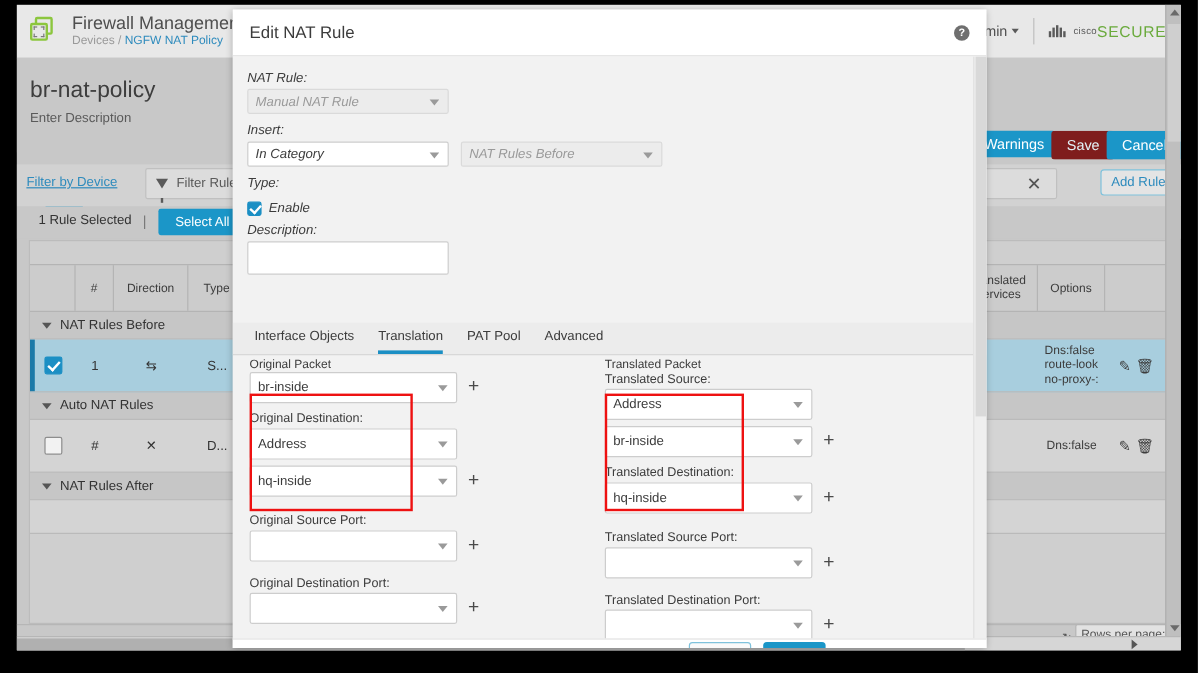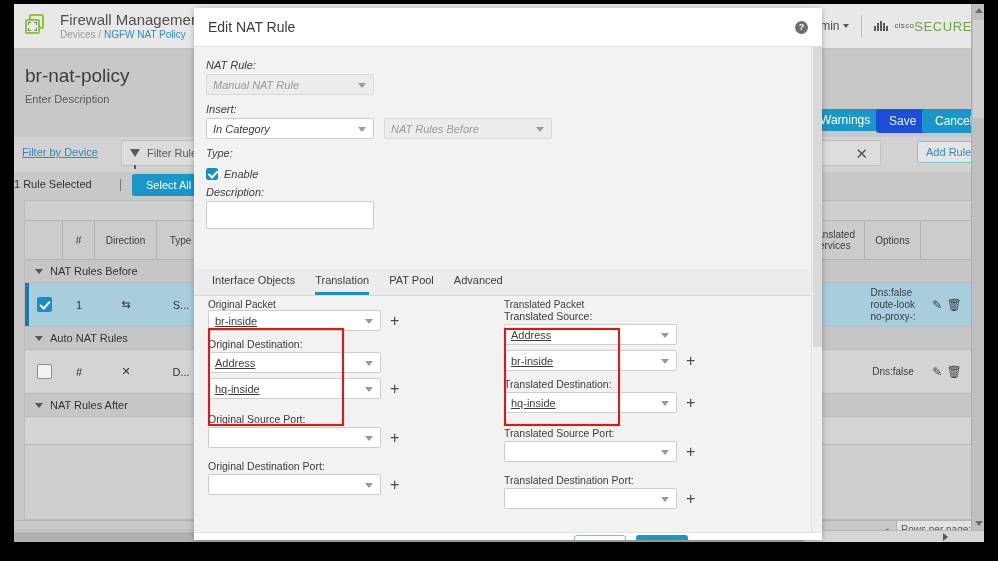--- a/index.html
+++ b/index.html
@@ -82,21 +82,21 @@
   }
   .policy-desc {
     position: absolute; left: 11px; top: 44px;
     font-size: 11px; color: #5a5a5a;
   }
   .btn {
     font-size: 12px; border-radius: 3px; border: 1px solid transparent;
     padding: 4px 12px; cursor: pointer; white-space: nowrap;
   }
   .btn-primary { background: #1b96c8; color: #fff; }
-  .btn-disabled { background: #1d4ed8; color: #e2f1f7; }
+  .btn-disabled { background: #7f1d1d; color: #e2f1f7; }
   .warnings-btn {
     position: absolute; top: 60px; left: 796px;
     background: #1b96c8; color: #fff; font-size: 12px;
     padding: 4px 10px; border-radius: 3px; border: none;
     white-space: nowrap; overflow: hidden;
   }
   .save-btn { position: absolute; top: 60px; left: 862px; }
   .cancel-btn { position: absolute; top: 60px; left: 908px; }
   .policy-assign {
     position: absolute; right: 13px; top: 92px;
@@ -143,21 +143,21 @@
     position: absolute; left: 903px; top: 4px;
     background: #e4e4e4; color: #2e8bbd; border: 1px solid #7fc2dc;
     border-radius: 3px; font-size: 11px; padding: 4px 8px; cursor: pointer;
   }
 
   
   .sel-row {
     position: absolute; left: 0; top: 168px; width: 970px; height: 27px;
     background: #c8c8c8;
   }
-  .sel-count { position: absolute; left: 0; top: 6px; font-size: 11px; color: #333; }
+  .sel-count { position: absolute; left: 18px; top: 6px; font-size: 11px; color: #333; }
   .sel-pipe { position: absolute; left: 105px; top: 5px; font-size: 12px; color: #777; }
   .sel-btn {
     position: absolute; left: 118px; top: 2px; height: 22px;
     background: #1b96c8; color: #fff; font-size: 11px;
     padding: 4px 14px; border-radius: 2px; border: none; white-space: nowrap;
   }
 
   
   .table-wrap {
     position: absolute; left: 10px; top: 196px;
@@ -348,22 +348,22 @@
   .panels { position: absolute; left: 0; top: 252px; width: 628px; }
   .panel-title { font-size: 10px; color: #3c3c3c; }
   .col-orig { position: absolute; left: 14px; top: 0; width: 230px; }
   .col-trans { position: absolute; left: 310px; top: 0; width: 230px; }
 
   .f-group { margin-bottom: 7px; position: relative; }
   .f-label { font-size: 10.5px; color: #3c3c3c; margin-bottom: 2px; display: block; }
   .f-sel {
     width: 173px; height: 21px; background: #fff;
     border: 1px solid #cdcdcd; border-radius: 2px;
-    display: flex; align-items: center; padding: 0 6px;
-    font-size: 11px; color: #3c3c3c; position: relative; text-decoration: underline;
+    display: flex; align-items: center; padding: 12px 6px;
+    font-size: 11px; color: #3c3c3c; position: relative;
   }
   .f-sel .v-caret {
     position: absolute; right: 7px; top: 50%; margin-top: -2px;
     width: 0; height: 0; border-left: 4px solid transparent;
     border-right: 4px solid transparent; border-top: 5px solid #9a9a9a;
   }
   .with-plus { display: flex; align-items: center; gap: 9px; }
   .plus { font-size: 16px; color: #4a4a4a; line-height: 14px; user-select: none; cursor: pointer; }
 
   .hl-box {

